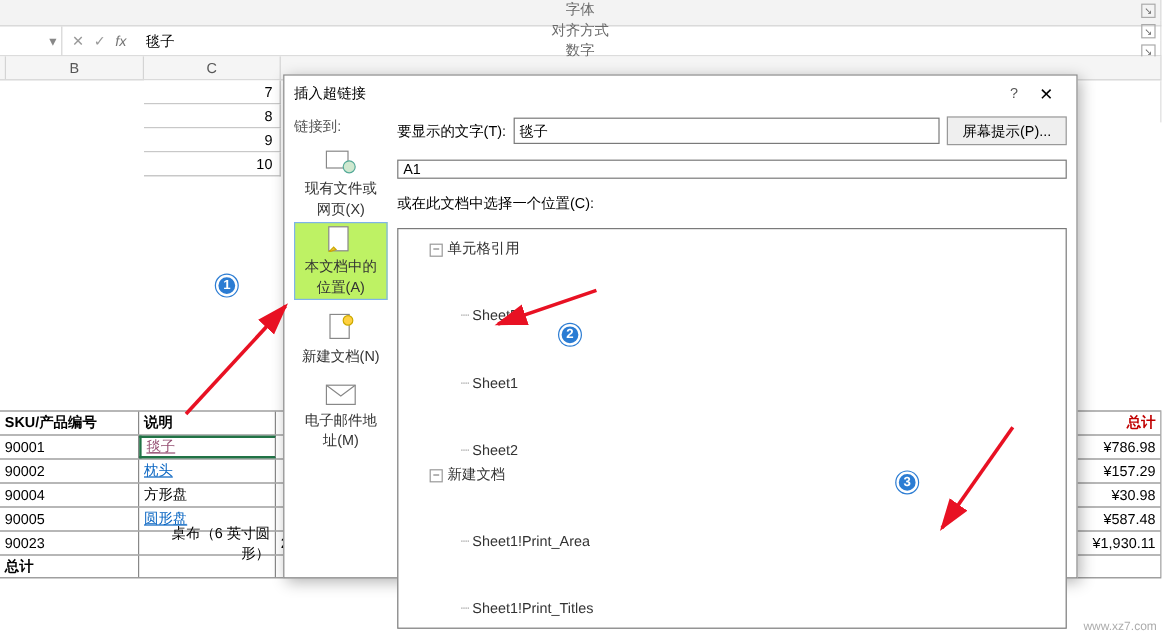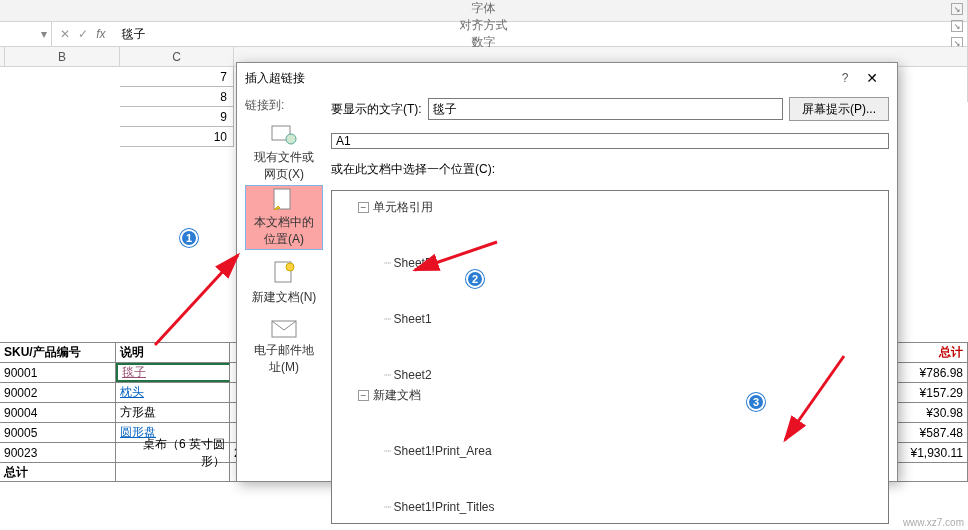--- a/index.html
+++ b/index.html
@@ -54,21 +54,21 @@
   
   .dialog { position:absolute; left:236px; top:62px; width:662px; height:420px; background:#fff; border:1px solid #888; box-shadow:3px 3px 12px rgba(0,0,0,0.3); }
   .dlg-title { height:30px; display:flex; align-items:center; padding:0 8px; }
   .dlg-title-text { flex:1; }
   .dlg-help { width:20px; text-align:center; color:#555; }
   .dlg-close { width:34px; text-align:center; font-size:14px; }
   .dlg-body { display:flex; height:calc(100% - 30px); padding:4px 8px 8px 8px; gap:8px; }
   .sidebar { width:78px; display:flex; flex-direction:column; }
   .side-label { color:#555; margin-bottom:6px; }
   .side-item { height:65px; border:1px solid transparent; display:flex; flex-direction:column; align-items:center; justify-content:center; text-align:center; padding:4px; color:#333; }
-  .side-item.selected { background:#fca5a5; border:1px solid #7eb4ea; }
+  .side-item.selected { background:#bef264; border:1px solid #7eb4ea; }
   .side-icon { width:32px; height:26px; margin-bottom:4px; display:flex; align-items:center; justify-content:center; }
   .right-pane { flex:1; display:flex; flex-direction:column; gap:12px; }
   .field-row { display:flex; align-items:center; gap:6px; }
   .field-label { white-space:nowrap; }
   .text-input { flex:1; height:22px; border:1px solid #7a7a7a; padding:0 4px; background:#fff; }
   .btn { height:24px; padding:0 12px; border:1px solid #999; background:#efefef; }
   .btn.primary { border:1px solid #3399ff; box-shadow:0 0 0 1px #9ecfff; }
   .tree-box { flex:1; border:1px solid #7a7a7a; padding:6px 8px; background:#fff; }
   .tree-node { line-height:20px; color:#333; }
   .indent1 { padding-left:18px; }

